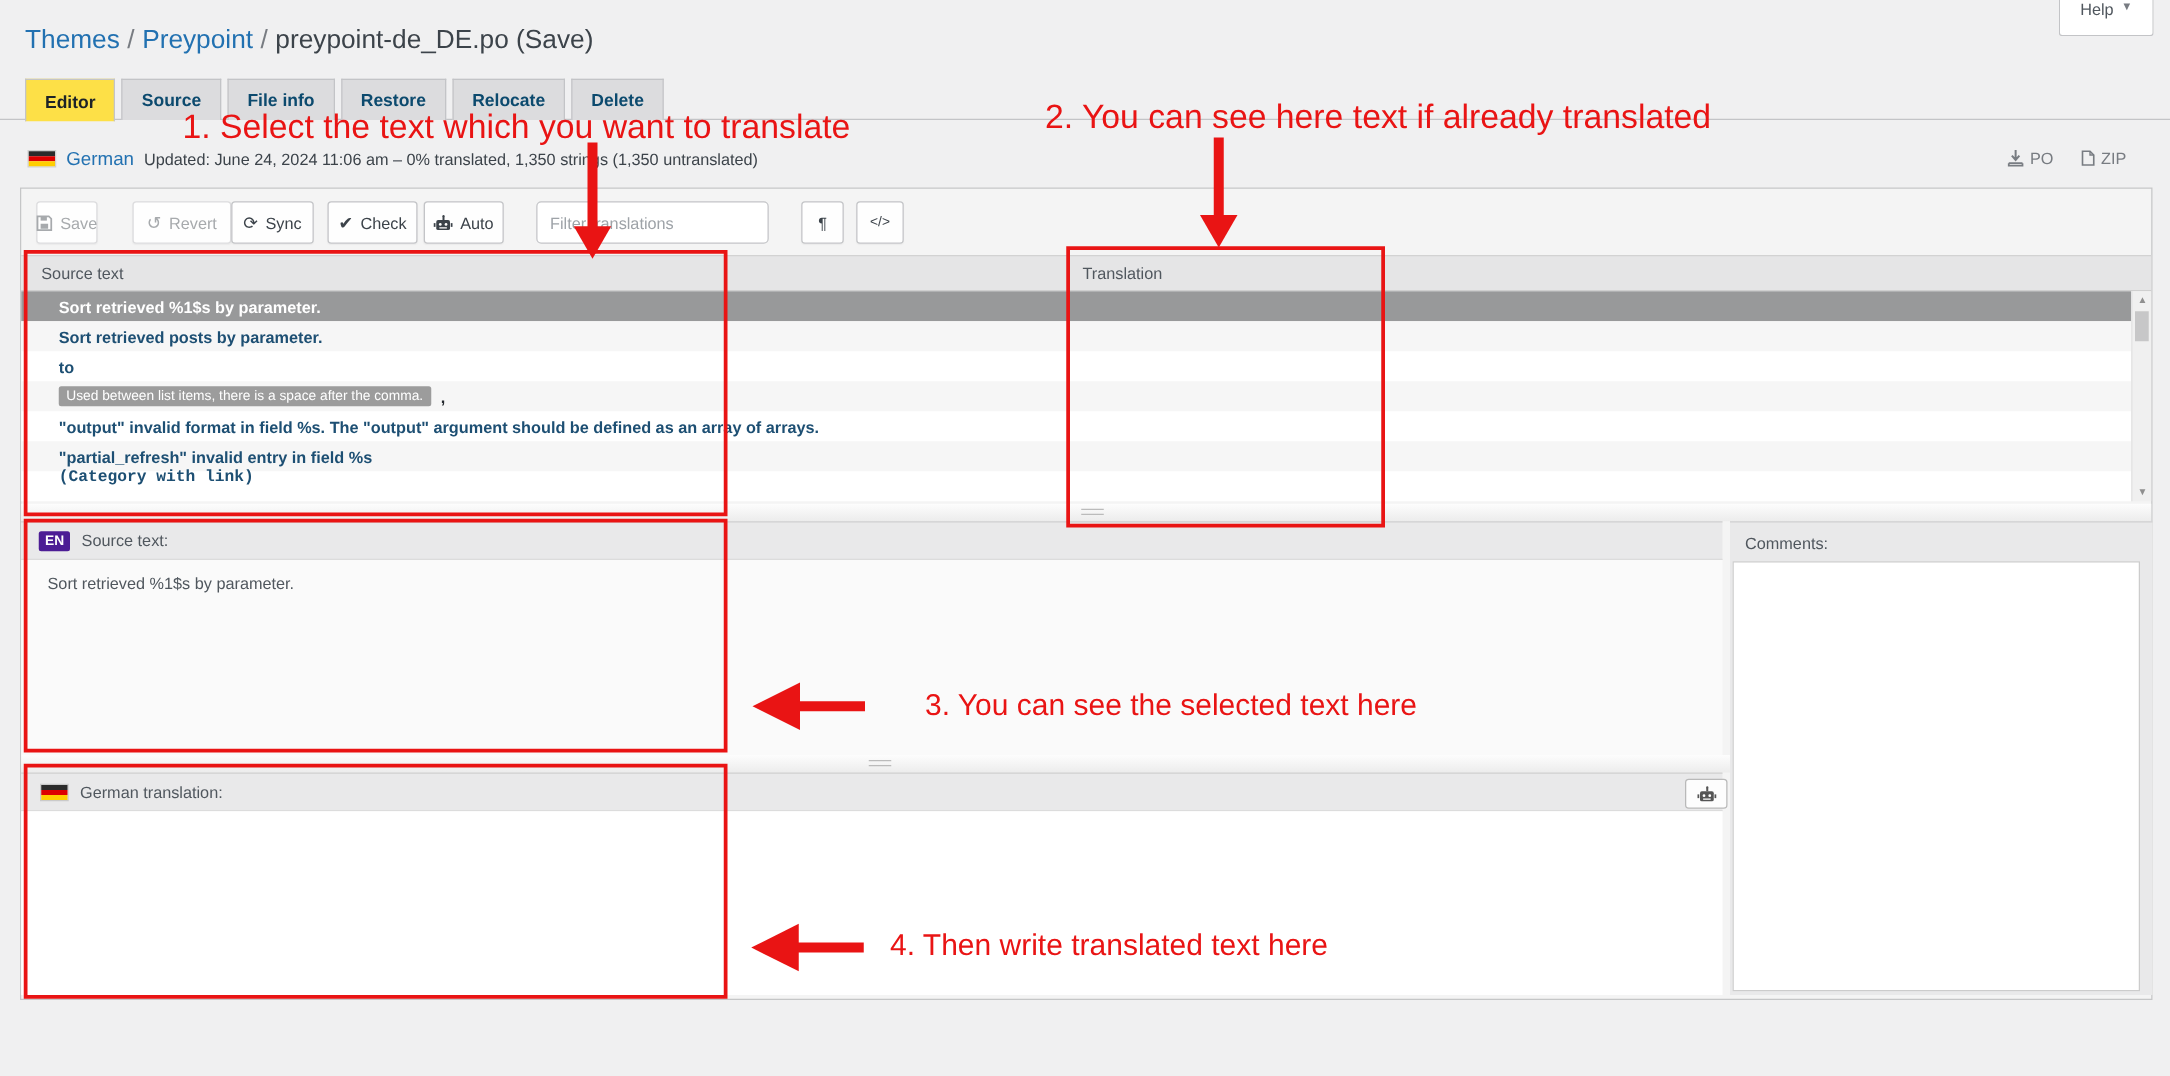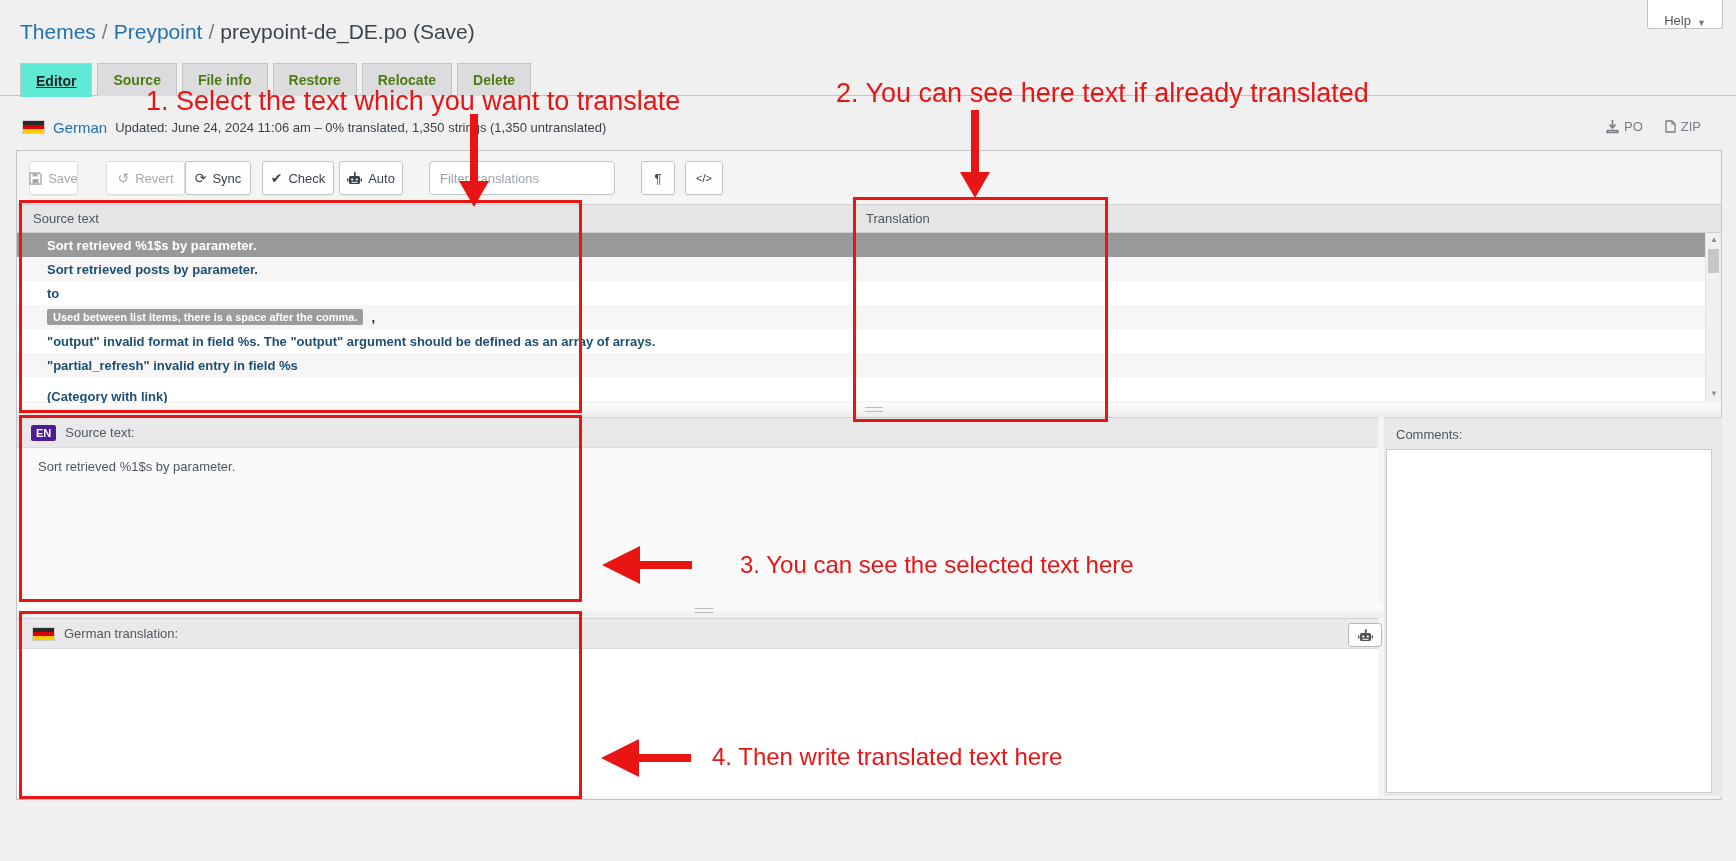--- a/index.html
+++ b/index.html
@@ -7,29 +7,29 @@
   body { font-family:"Liberation Sans", sans-serif; background:#f0f0f1; position:relative; }
   .stage { position:absolute; inset:0; width:1736px; height:861px; }
 
   
   .breadcrumb { position:absolute; left:20px; top:20px; font-size:21px; color:#3c434a; }
   .breadcrumb a { color:#2271b1; text-decoration:none; cursor:pointer; }
   .breadcrumb .sep { color:#787c82; padding:0 6px; }
 
   .help-btn { position:absolute; left:1647px; top:0; width:76px; height:29px;
     background:#fff; border:1px solid #c3c4c7; border-top:none; border-radius:0 0 3px 3px;
-    font-size:13px; color:#50575e; display:flex; align-items:flex-end; justify-content:center; gap:6px; cursor:pointer; }
+    font-size:13px; color:#50575e; display:flex; align-items:flex-start; justify-content:center; gap:6px; cursor:pointer; }
   .help-btn .tri { font-size:9px; color:#787c82; }
 
   .tabbar { position:absolute; left:0; top:95px; width:1736px; height:0; border-top:1px solid #c3c4c7; }
   .tabs { position:absolute; left:20px; top:63px; height:33px; display:flex; gap:5px; }
   .tab { height:33px; padding:0 15px; display:flex; align-items:center;
     background:#dcdcde; border:1px solid #c3c4c7; border-bottom:none;
-    font-size:14px; font-weight:bold; color:#4d7c0f; cursor:pointer; }
-  .tab.active { background:#5eead4; color:#1d2327; height:34px; position:relative; z-index:2;text-decoration:underline; }
+    font-size:14px; font-weight:bold; color:#0c4a6e; cursor:pointer; }
+  .tab.active { background:#fde047; color:#1d2327; height:34px; position:relative; z-index:2; }
 
   .statusline { position:absolute; left:22px; top:117px; height:20px; display:flex; align-items:center; font-size:13px; color:#3c434a; }
   .flag { width:23px; height:14px; display:inline-block; border:1px solid #00000022; }
   .flag .st { display:block; width:100%; height:33.4%; }
   .lang-link { color:#2271b1; font-size:15px; text-decoration:none; margin-left:8px; cursor:pointer; }
   .status-text { margin-left:8px; }
 
   .downloads { position:absolute; left:1606px; top:117px; height:18px; display:flex; gap:22px; font-size:13px; color:#787c82; }
   .dl { display:flex; align-items:center; gap:5px; cursor:pointer; }
   .dl svg { display:block; }
@@ -55,21 +55,21 @@
   .thead .h-src { position:absolute; left:16px; top:6px; }
   .thead .h-trn { position:absolute; left:849px; top:6px; }
   .thead .hdiv { position:absolute; left:837px; top:4px; width:1px; height:20px; background:#bfbfbf; border-right:1px solid #fff; }
 
   .tbody { position:absolute; left:0; top:82px; width:1688px; height:168px; background:#fff; }
   .trow { position:absolute; left:0; width:1688px; height:24px; display:flex; align-items:center; cursor:pointer; }
   .trow .src { margin-left:30px; font-size:13px; font-weight:bold; color:#1d4f73; white-space:nowrap; }
   .trow.selected { background:#98999a; }
   .trow.selected .src { color:#fff; }
   .trow.alt { background:#f6f6f6; }
-  .ctx-badge { display:inline-block; background:#9c9c9c; color:#fff; font-size:11px; font-weight:bold;
+  .ctx-badge { display:inline-block; background:#9c9c9c; color:#fff; font-size:11px; font-weight:normal;
     padding:2px 6px; border-radius:2px; margin-left:30px; }
   .trow .after-badge { margin-left:8px; font-size:13px; font-weight:bold; color:#23282d; }
 
   
   .vscroll { position:absolute; left:1688px; top:82px; width:16px; height:168px; background:#f0f0f0; border-left:1px solid #e2e2e2; }
   .vscroll .arr { position:absolute; left:0; width:16px; height:14px; font-size:8px; color:#8f8f8f; text-align:center; line-height:14px; cursor:pointer; }
   .vscroll .thumb { position:absolute; left:2px; top:16px; width:11px; height:24px; background:#c7c7c8; cursor:pointer; }
 
   
   .split { position:absolute; left:0; width:1704px; height:14px; background:linear-gradient(#fdfdfd,#ececec); cursor:row-resize; }
@@ -222,21 +222,21 @@
       <div class="trow alt" style="top:72px;">
         <span class="ctx-badge">Used between list items, there is a space after the comma.</span>
         <span class="after-badge">,</span>
       </div>
       <div class="trow" style="top:96px;">
         <span class="src">"output" invalid format in field %s. The "output" argument should be defined as an array of arrays.</span>
       </div>
       <div class="trow alt" style="top:120px;">
         <span class="src">"partial_refresh" invalid entry in field %s</span>
       </div>
-      <div class="trow" style="top:151px;">
+      <div class="trow" style="top:136px;font-family:Liberation Mono, monospace;">
         <span class="src">(Category with link)</span>
       </div>
     </div>
 
     <div class="vscroll">
       <div class="arr" style="top:0;">▲</div>
       <div class="thumb"></div>
       <div class="arr" style="bottom:0;">▼</div>
     </div>
 

